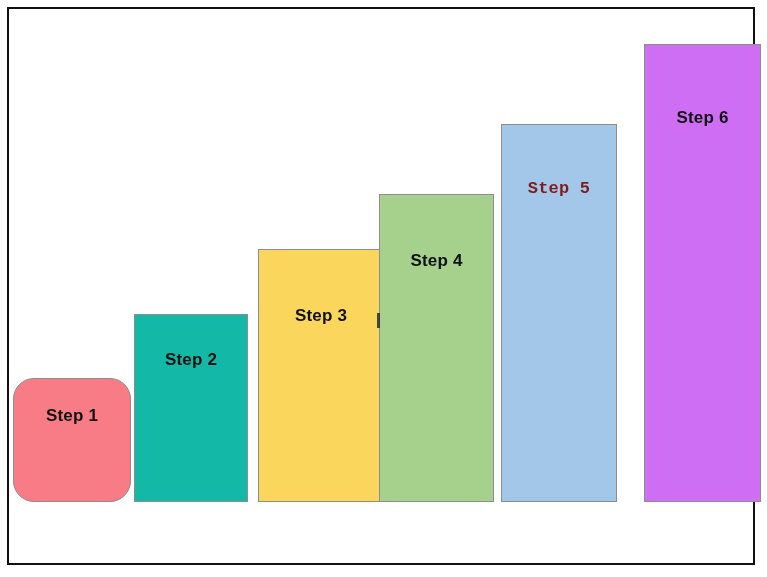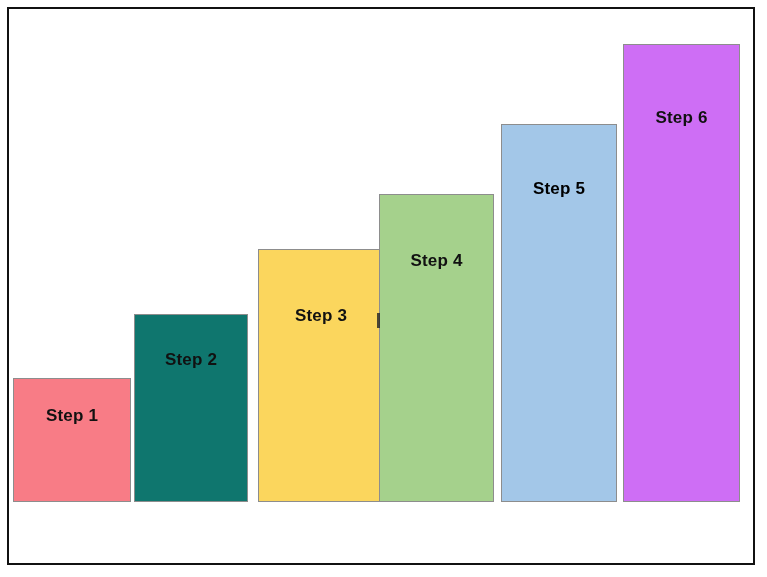--- a/index.html
+++ b/index.html
@@ -76,40 +76,40 @@
 </style>
 </head>
 <body>
 
 <div id="canvas" style="background: rgb(255, 255, 255);">
 
   <div id="frame" style="border-color: rgb(17, 17, 17);"></div>
 
   <div id="plot">
 
-    <div class="bar" id="bar-0" style="left: 13px; top: 378px; width: 118px; height: 124px; background: rgb(248, 124, 134); border-color: rgb(141, 141, 141);">
+    <div class="bar" id="bar-0" style="left: 13px; top: 378px; width: 118px; height: 124px; background: rgb(248, 124, 134); border-color: rgb(141, 141, 141); border-radius: 21px;">
       <span class="bar-label" style="margin-top: 28px; color: rgb(17, 17, 17);">Step 1</span>
     </div>
 
-    <div class="bar" id="bar-1" style="left: 134px; top: 314px; width: 114px; height: 188px; background: #0f766e; border-color: rgb(141, 141, 141);">
+    <div class="bar" id="bar-1" style="left: 134px; top: 314px; width: 114px; height: 188px; background: #14b8a6; border-color: rgb(141, 141, 141);">
       <span class="bar-label" style="margin-top: 36px; color: rgb(17, 17, 17);">Step 2</span>
     </div>
 
     <div class="bar" id="bar-2" style="left: 258px; top: 249px; width: 126px; height: 253px; background: rgb(251, 214, 93); border-color: rgb(141, 141, 141);">
       <span class="bar-label" style="margin-top: 57px; color: rgb(17, 17, 17);">Step 3</span>
     </div>
 
     <div class="bar" id="bar-3" style="left: 379px; top: 194px; width: 115px; height: 308px; background: rgb(165, 209, 140); border-color: rgb(141, 141, 141);">
       <span class="bar-label" style="margin-top: 57px; color: rgb(17, 17, 17);">Step 4</span>
     </div>
 
     <div class="bar" id="bar-4" style="left: 501px; top: 124px; width: 116px; height: 378px; background: rgb(163, 199, 232); border-color: rgb(141, 141, 141);">
-      <span class="bar-label" style="margin-top: 55px; color: #000000;">Step 5</span>
+      <span class="bar-label" style="margin-top: 55px; color: #7f1d1d; font-family: Liberation Mono, monospace;">Step 5</span>
     </div>
 
-    <div class="bar" id="bar-5" style="left: 623px; top: 44px; width: 117px; height: 458px; background: rgb(206, 110, 245); border-color: rgb(141, 141, 141);">
+    <div class="bar" id="bar-5" style="left: 644px; top: 44px; width: 117px; height: 458px; background: rgb(206, 110, 245); border-color: rgb(141, 141, 141);">
       <span class="bar-label" style="margin-top: 64px; color: rgb(17, 17, 17);">Step 6</span>
     </div>
 
     <div id="stray-mark"></div>
 
   </div>
 </div>
 
 </body></html>

